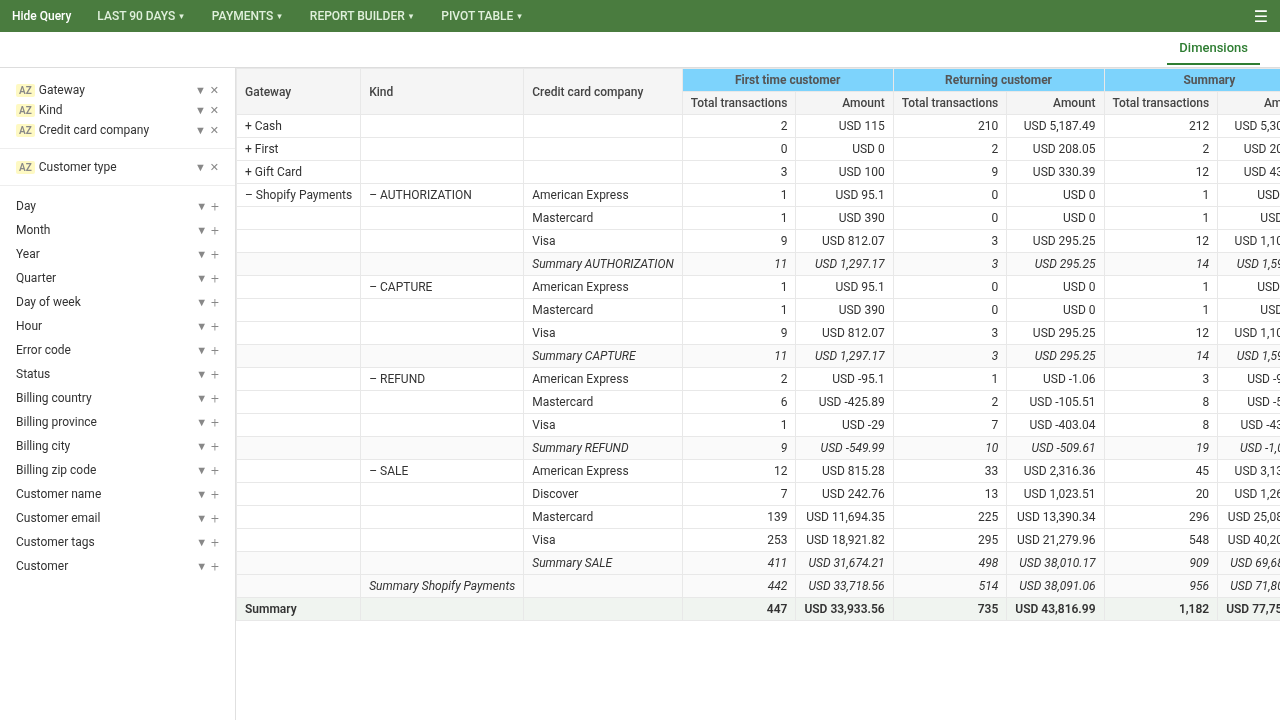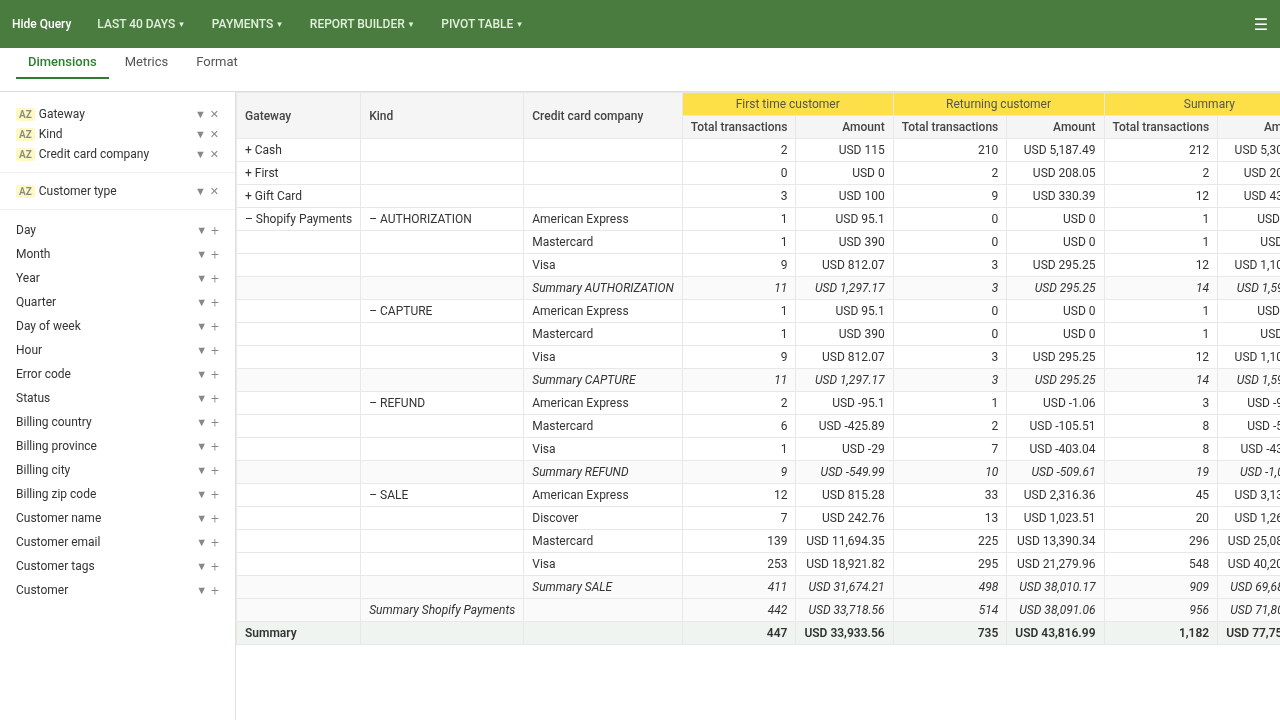--- a/index.html
+++ b/index.html
@@ -1,21 +1,21 @@
 <!DOCTYPE html>
 <html><head>
   <meta charset="utf-8">
   <style>
     * { box-sizing: border-box; margin: 0; padding: 0; }
     body { font-family: -apple-system, BlinkMacSystemFont, 'Segoe UI', Roboto, sans-serif; font-size: 12px; background: #fff; color: #333; overflow: hidden; }
 
     
     .top-nav {
       background: #4a7c3f;
-      height: 48px;
+      height: 32px;
       display: flex;
       align-items: center;
       padding: 0 12px;
       gap: 0;
     }
     .top-nav .hide-query {
       color: #fff;
       font-size: 12px;
       font-weight: 500;
       cursor: pointer;
@@ -34,23 +34,24 @@
     }
     .top-nav .nav-item .chevron { font-size: 9px; }
     .top-nav .spacer { flex: 1; }
     .top-nav .menu-icon { color: #fff; cursor: pointer; font-size: 16px; }
 
     
     .sub-tabs {
       display: flex;
       border-bottom: 1px solid #ddd;
       background: #fff;
-      padding: 12px 16px;
-      height: 44px;
+      padding: 0 16px;
+      height: 36px;
       align-items: flex-end;
+      flex-direction: column;
     }
     .sub-tab {
       padding: 8px 12px;
       cursor: pointer;
       font-size: 13px;
       color: #555;
       border-bottom: 2px solid transparent;
       margin-right: 4px;
     }
     .sub-tab.active {
@@ -143,39 +144,39 @@
       font-size: 12px;
       white-space: nowrap;
     }
     th {
       background: #f5f5f5;
       font-weight: 500;
       color: #444;
     }
     .col-header-span {
       text-align: center;
-      background: #fde047;
+      background: #7dd3fc;
       color: #555;
-      font-weight: 400;
+      font-weight: 700;
     }
     .col-num { text-align: right; }
     .col-text { text-align: left; }
     .summary-row { font-style: italic; background: #fafafa; }
     .total-row { font-weight: 600; background: #f0f4f0; }
 
     
     .italic { font-style: italic; }
   </style>
 </head>
 <body>
 
 <nav class="top-nav">
   <span class="hide-query">Hide Query</span>
   <div class="nav-item">
-    <span>LAST 40 DAYS</span>
+    <span>LAST 90 DAYS</span>
     <span class="chevron">▾</span>
   </div>
   <div class="nav-item">
     <span>PAYMENTS</span>
     <span class="chevron">▾</span>
   </div>
   <div class="nav-item">
     <span>REPORT BUILDER</span>
     <span class="chevron">▾</span>
   </div>

